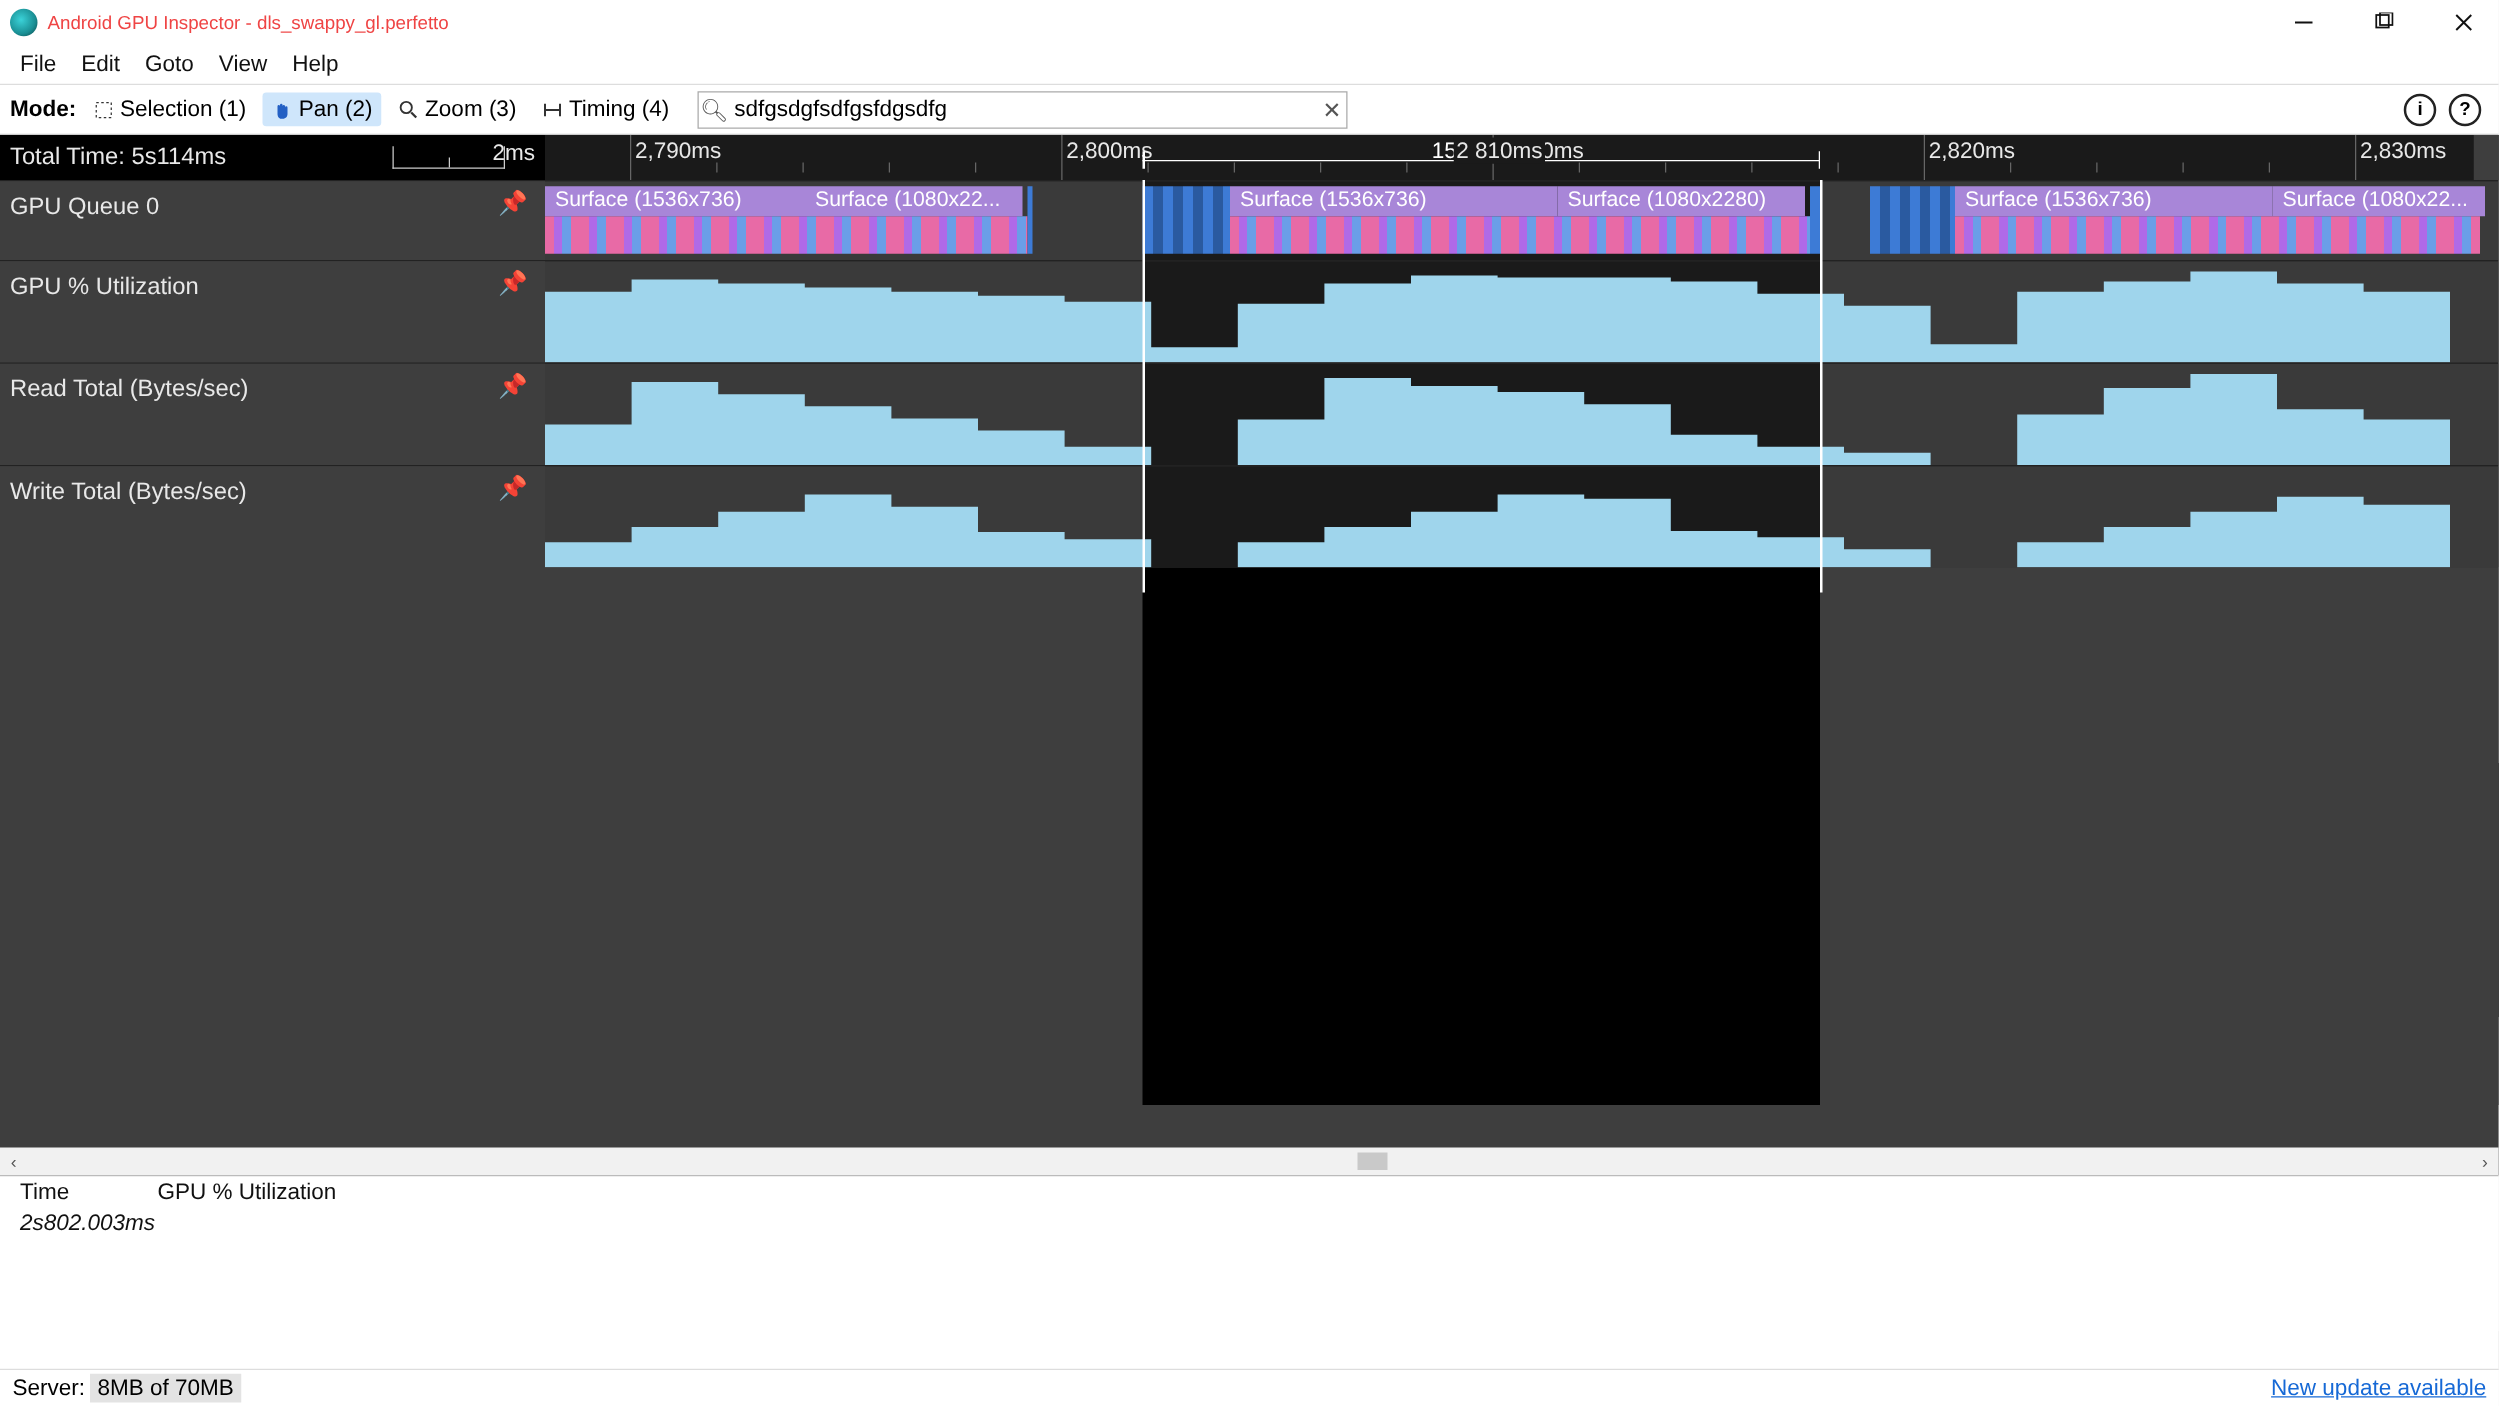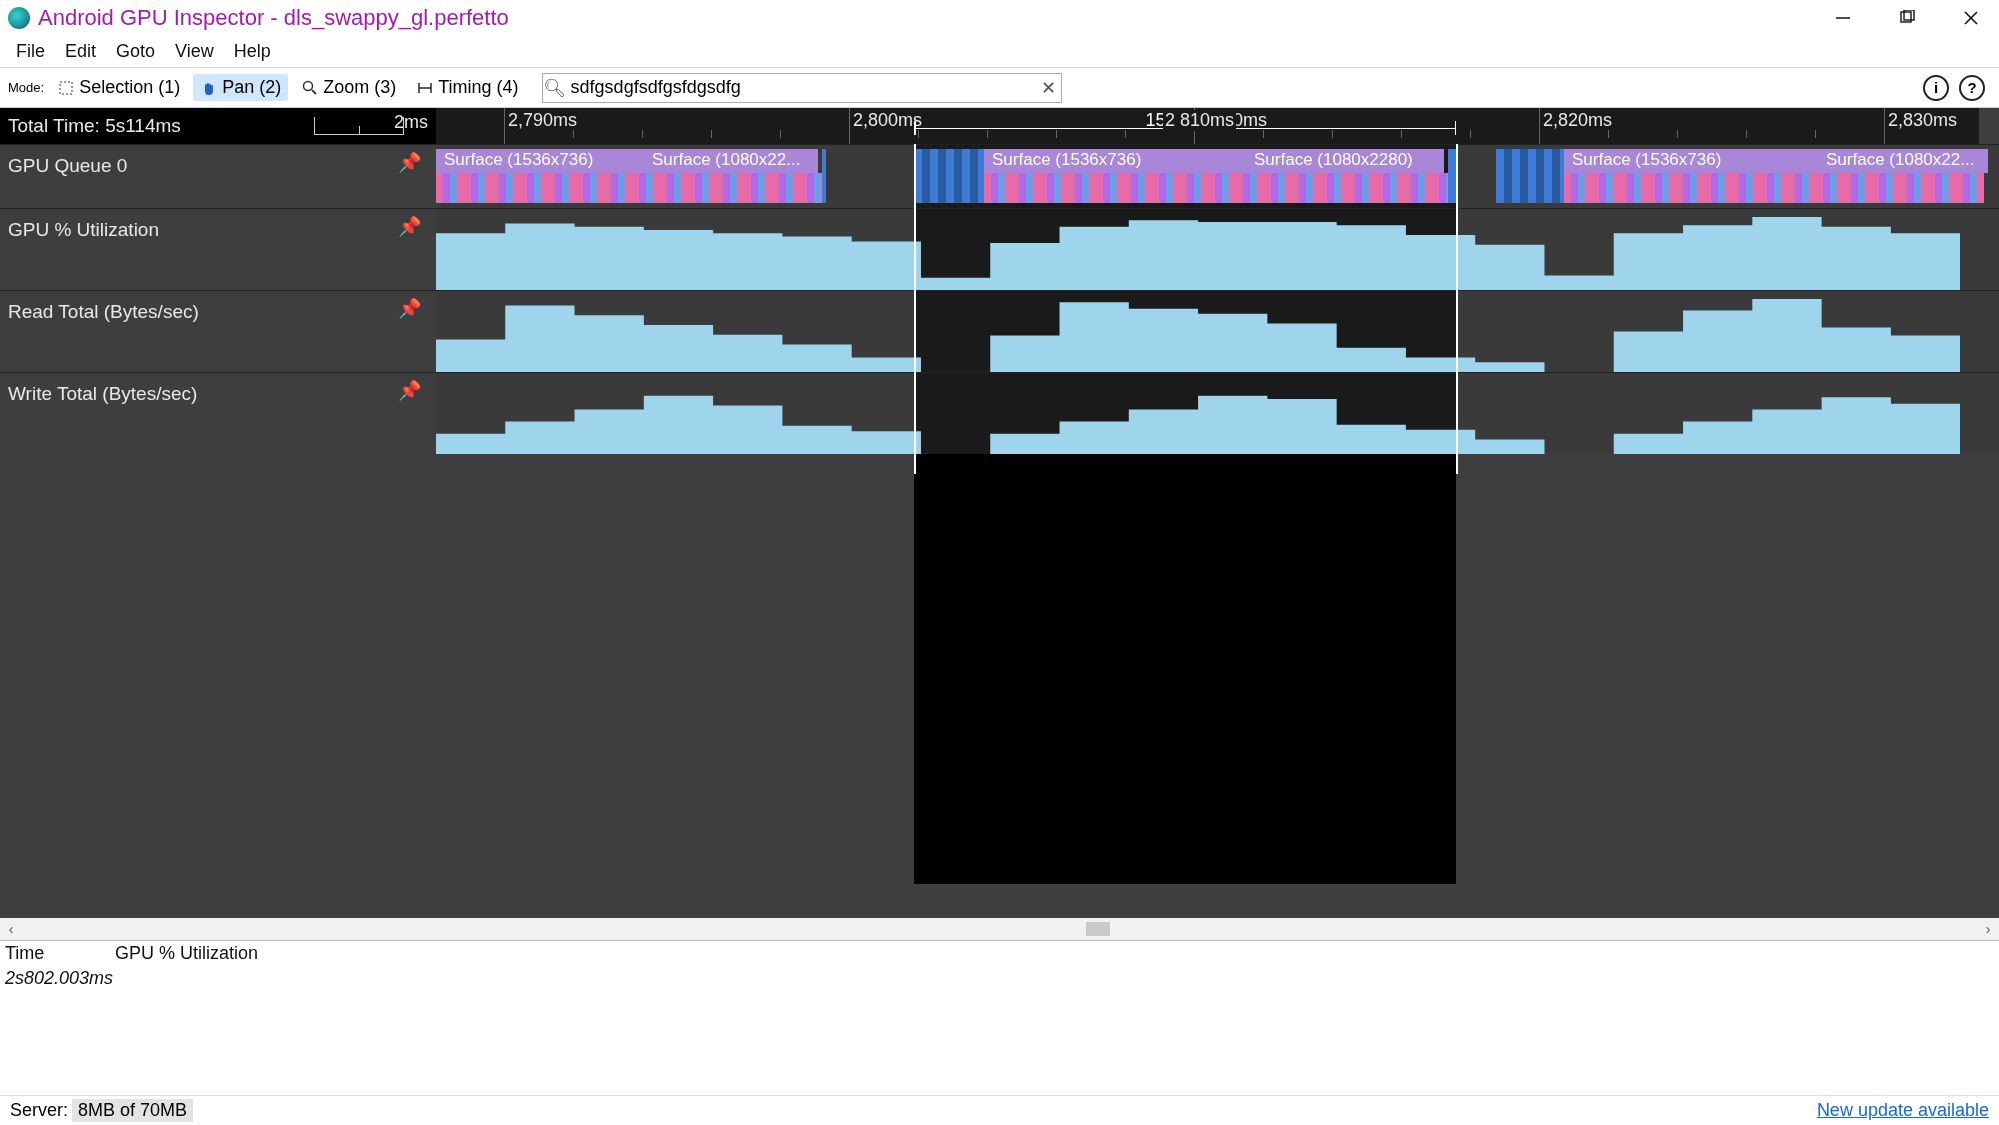--- a/index.html
+++ b/index.html
@@ -1,31 +1,31 @@
 <!DOCTYPE html>
 <html><head>
 <meta charset="utf-8">
 <style>
   * { box-sizing: border-box; margin: 0; padding: 0; }
   html, body { width: 1999px; height: 1125px; font-family: "Segoe UI", Arial, sans-serif; font-size: 18px; background: #fff; overflow: hidden; }
   
   
   .titlebar { display: flex; align-items: center; height: 36px; padding: 0 8px; background: #fff; color: #000; }
   .titlebar .app-icon { width: 22px; height: 22px; border-radius: 50%; background: radial-gradient(circle at 40% 40%, #3bd2d8 0%, #1a8f94 60%, #0a3a3c 100%); margin-right: 8px; }
-  .titlebar .title-text { font-size: 22px; color: #a21caf; }
+  .titlebar .title-text { font-size: 15px; color: #ef4444; }
   .win-btns { margin-left: auto; display: flex; gap: 40px; align-items: center; padding-right: 8px; }
   .win-btn { width: 24px; height: 24px; display: flex; align-items: center; justify-content: center; font-size: 18px; color: #111; }
   
   
   .menubar { display: flex; align-items: center; height: 32px; padding: 0 6px; background: #fff; color: #111; border-bottom: 1px solid #ddd; }
   .menu-item { padding: 3px 10px; font-size: 18px; }
   
   
   .modebar { display: flex; align-items: center; height: 40px; padding: 0 8px; background: #fff; border-bottom: 1px solid #ccc; gap: 6px; }
-  .modebar .lbl { font-size: 13px; }
+  .modebar .lbl { font-size: 18px; font-weight: bold; }
   .mode-btn { display: flex; align-items: center; gap: 4px; padding: 3px 7px; border-radius: 3px; font-size: 18px; }
   .mode-btn.active { background: #cfe6fb; }
   .mode-btn .ico { width: 18px; height: 18px; display: inline-flex; align-items: center; justify-content: center; }
   .searchbox { display: flex; align-items: center; width: 520px; height: 30px; border: 1px solid #aaa; background: #fff; margin-left: 10px; }
   .searchbox .mag { width: 24px; text-align: center; color: #555; }
   .searchbox input { flex: 1; border: none; outline: none; font-size: 18px; padding: 0 4px; }
   .searchbox .clear { width: 24px; text-align: center; color: #555; }
   .right-icons { margin-left: auto; display: flex; gap: 10px; padding-right: 6px; }
   .circ-btn { width: 26px; height: 26px; border: 2px solid #222; border-radius: 50%; display: flex; align-items: center; justify-content: center; font-size: 15px; font-weight: bold; }
   
@@ -79,21 +79,21 @@
   
   .hscroll { height:22px; background:#f1f1f1; display:flex; align-items:center; }
   .hscroll .arrow { width:22px; text-align:center; color:#555; font-size:14px; }
   .hscroll .track { flex:1; position:relative; height:14px; }
   .hscroll .thumb { position:absolute; top:0; height:14px; background:#c9c9c9; }
   
   
   .sel-panel { border-top:1px solid #bbb; background:#fff; }
   .sel-head { display:flex; align-items:center; padding:4px 10px; font-weight:bold; font-size:19px; }
   .sel-head .chev { margin-left:auto; font-size:18px; }
-  .sel-table { padding:0 5px; font-size:18px; }
+  .sel-table { padding:0 16px; font-size:18px; }
   .sel-table .hdr { display:flex; padding:2px 0; color:#111; }
   .sel-table .row { display:flex; padding:2px 0; color:#111;font-style:italic; }
   .sel-table .c0 { width:110px; }
   .sel-table .c1 { flex:1; }
   
   
   .statusbar { position:absolute; left:0; right:0; bottom:0; height:30px; display:flex; align-items:center; padding:0 10px; background:#fff; font-size:18px; border-top:1px solid #ddd; }
   .statusbar .memblock { background:#e3e3e3; padding:1px 6px; margin-left:4px; }
   .statusbar .update { margin-left:auto; color:#1669d6; text-decoration:underline; }
 </style>

